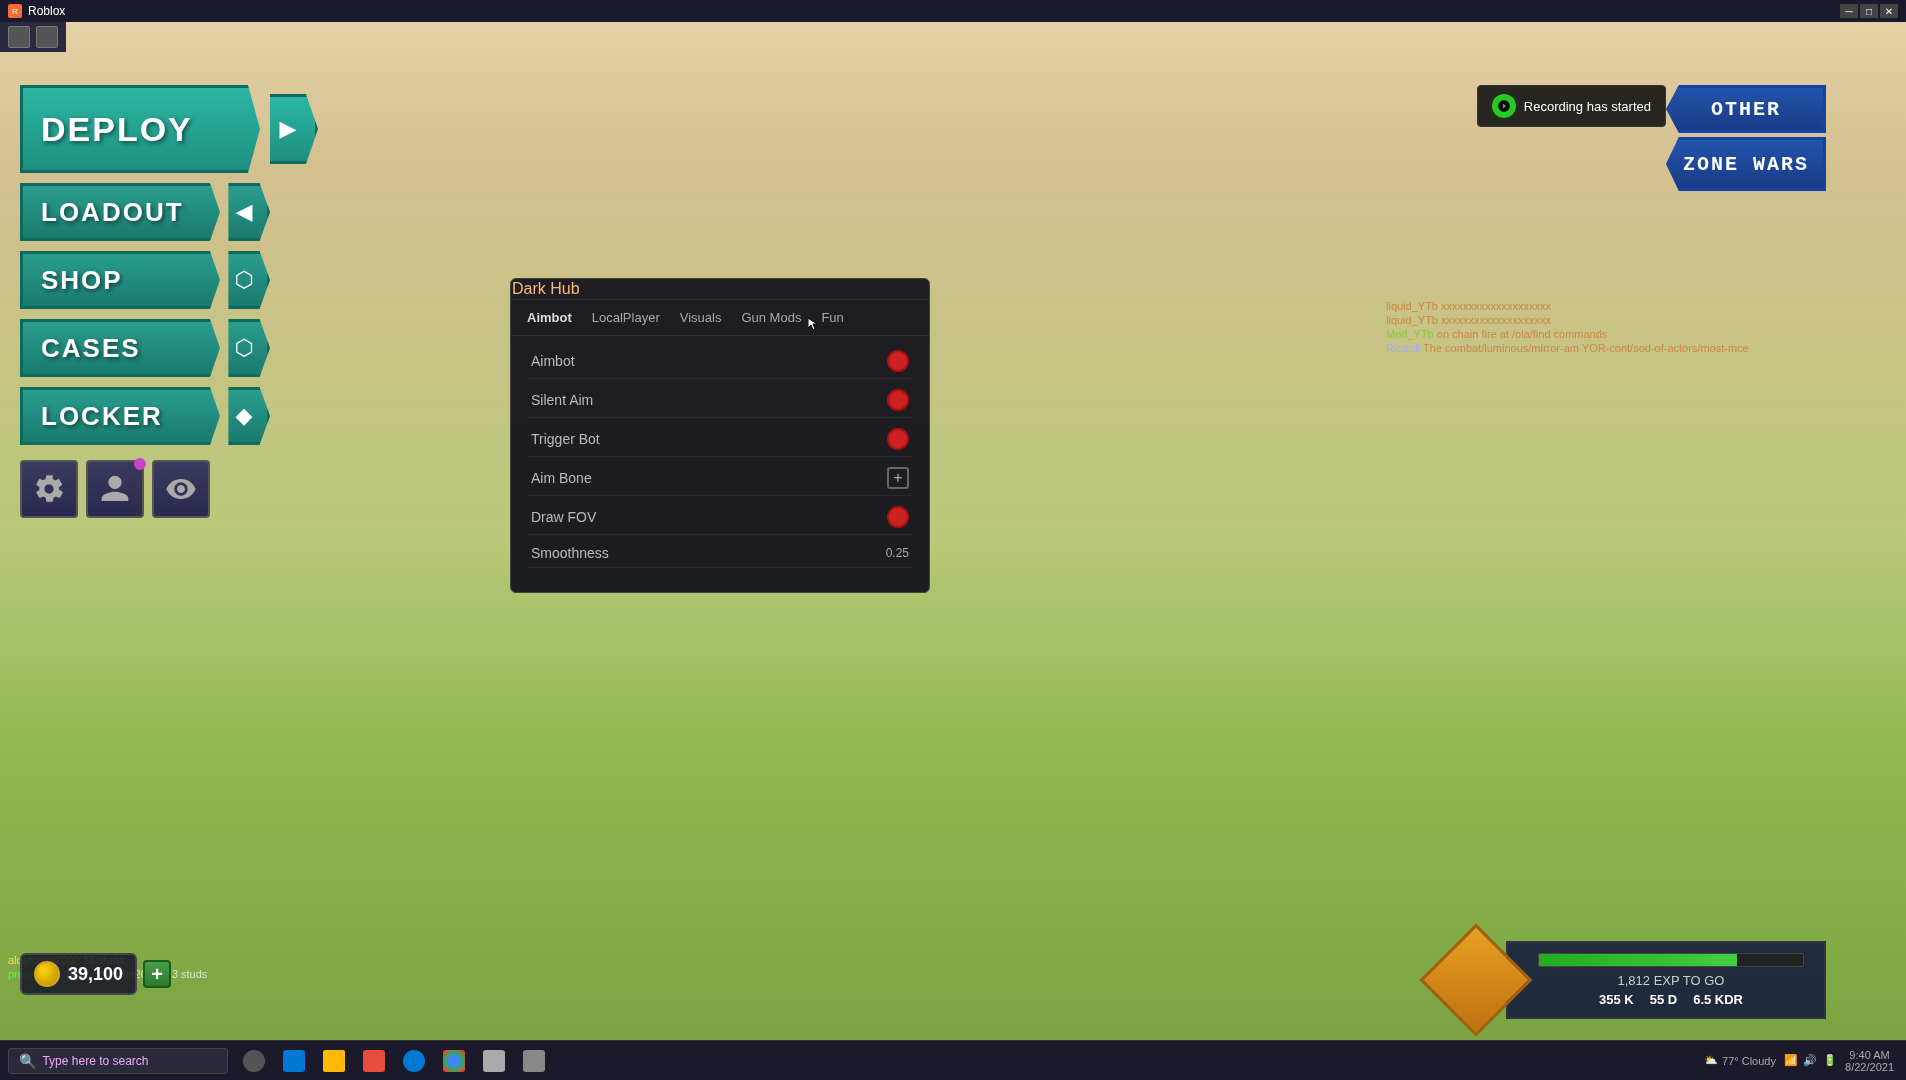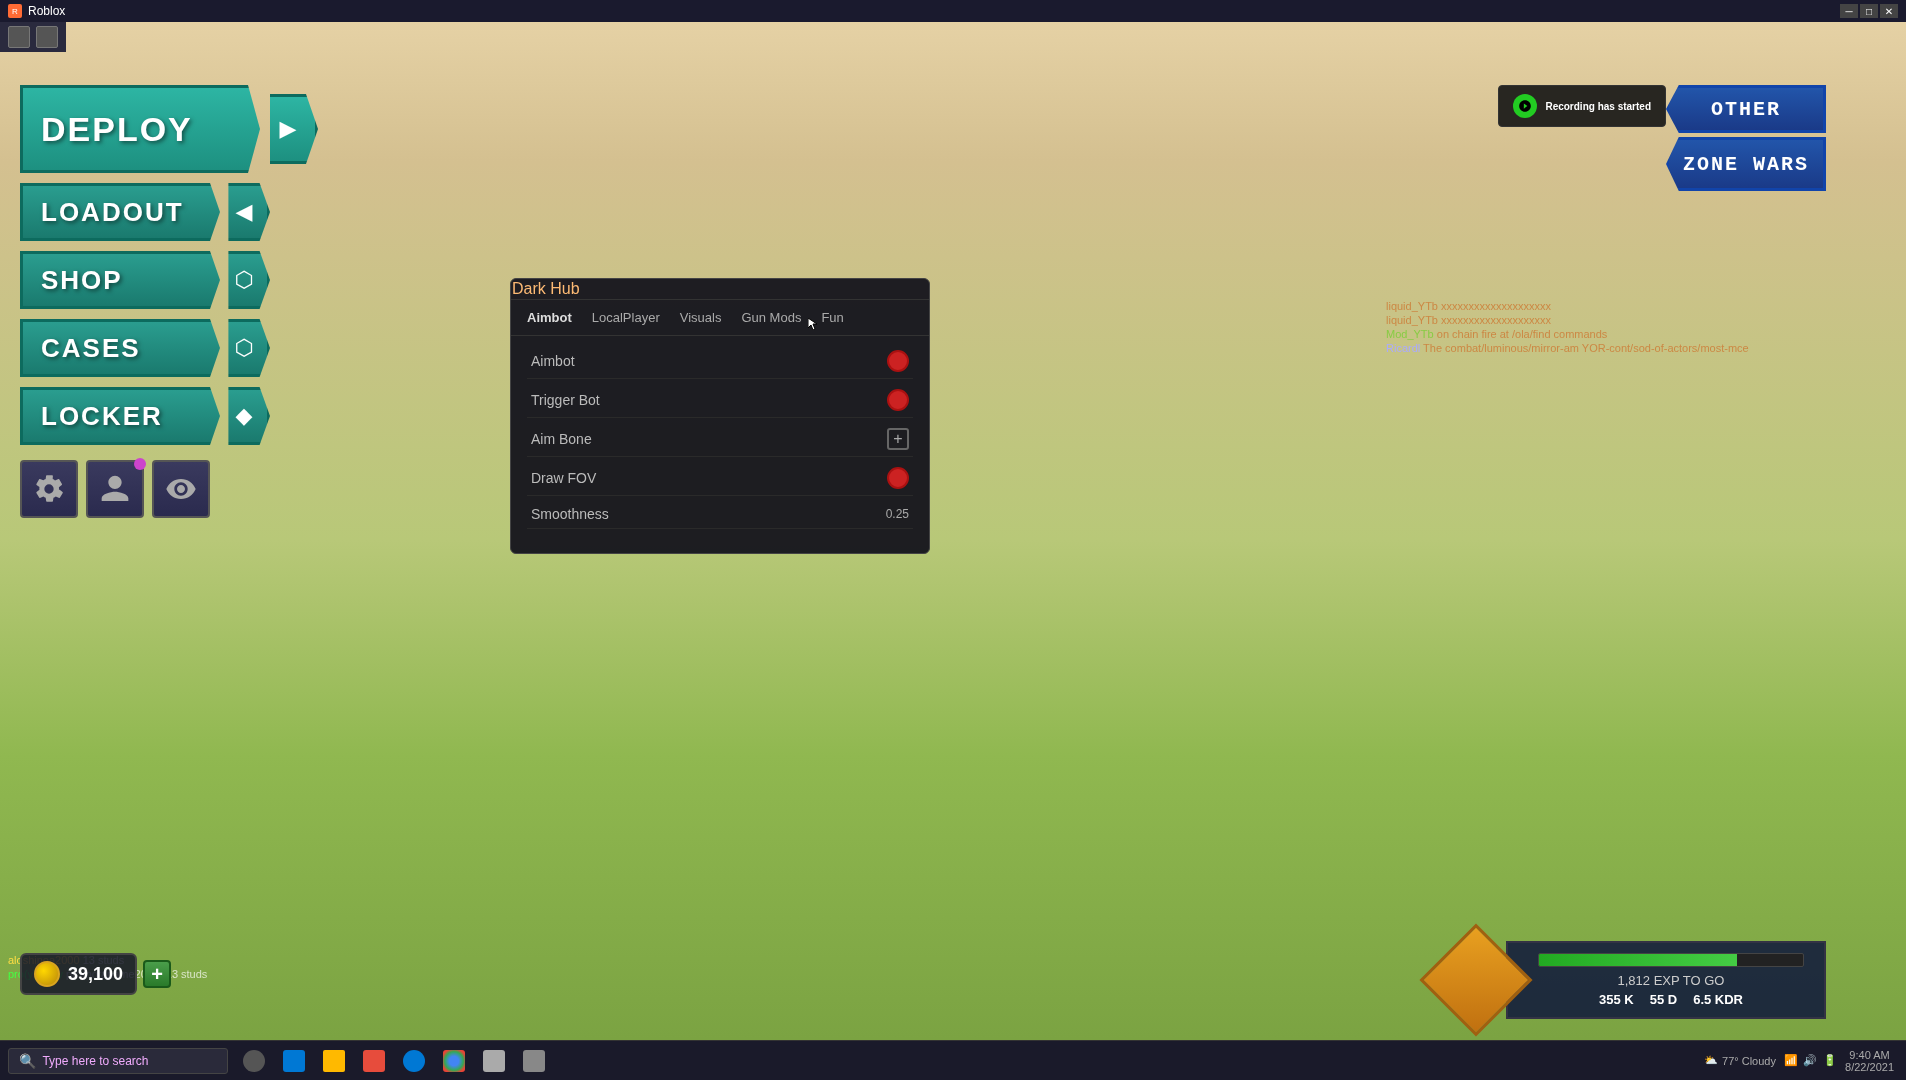--- a/index.html
+++ b/index.html
@@ -388,22 +388,21 @@
       height: 24px;
       background: #22cc22;
       border-radius: 50%;
       display: flex;
       align-items: center;
       justify-content: center;
     }
 
     .recording-text {
       color: white;
-      font-size: 10px;
-      font-weight: bold;
+      font-size: 13px;
     }
 
     
     .level-display {
       position: absolute;
       bottom: 60px;
       right: 80px;
       display: flex;
       align-items: center;
       z-index: 10;
@@ -717,20 +716,24 @@
     <span class="dark-hub-tab">Gun Mods</span>
     <span class="dark-hub-tab">Fun</span>
   </div>
   <div class="dark-hub-items">
 
     <div class="dark-hub-item">
       <span class="dark-hub-item-label">Aimbot</span>
       <div class="toggle-red"></div>
     </div>
 
+    <div class="dark-hub-item">
+      <span class="dark-hub-item-label">Silent Aim</span>
+      <div class="toggle-red"></div>
+    </div>
 
     <div class="dark-hub-item">
       <span class="dark-hub-item-label">Trigger Bot</span>
       <div class="toggle-red"></div>
     </div>
 
     <div class="dark-hub-item">
       <span class="dark-hub-item-label">Aim Bone</span>
       <div class="toggle-plus">+</div>
     </div>

